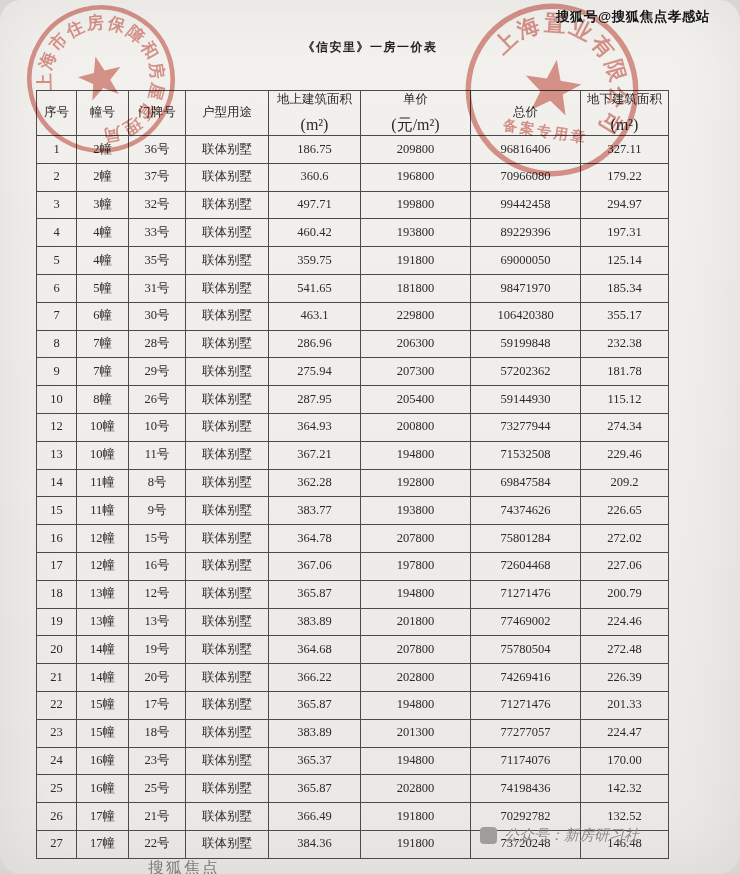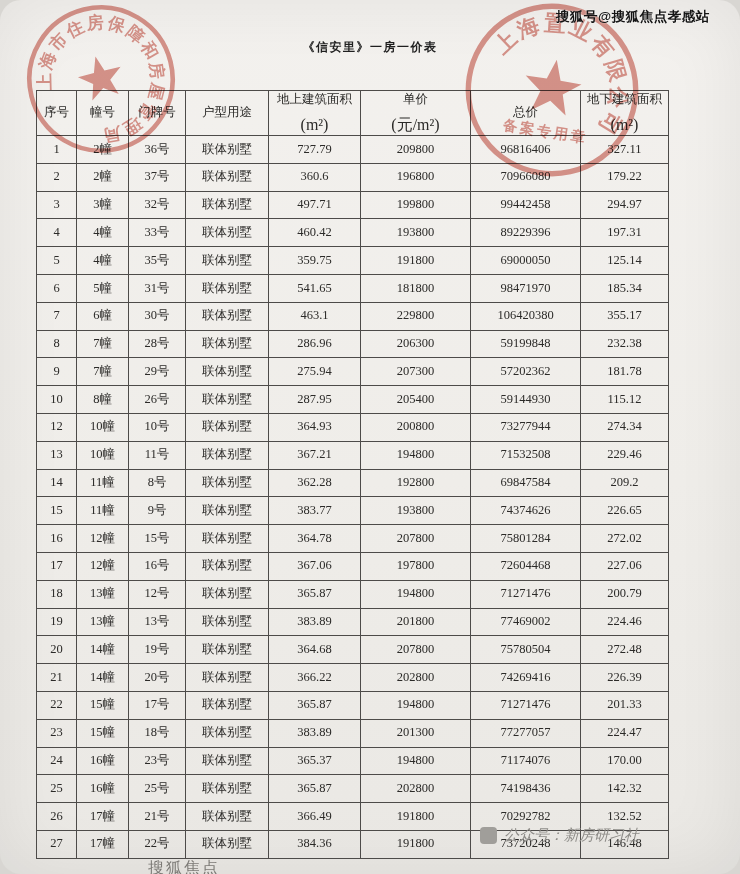--- a/index.html
+++ b/index.html
@@ -101,21 +101,21 @@
             <div class="sub">(m²)</div>
           </th>
         </tr>
     </thead>
     <tbody id="tbody">
         <tr>
           <td>1</td>
           <td>2幢</td>
           <td>36号</td>
           <td>联体别墅</td>
-          <td>727.79</td>
+          <td>186.75</td>
           <td>209800</td>
           <td>96816406</td>
           <td>327.11</td>
         </tr>
         <tr>
           <td>2</td>
           <td>2幢</td>
           <td>37号</td>
           <td>联体别墅</td>
           <td>360.6</td>

